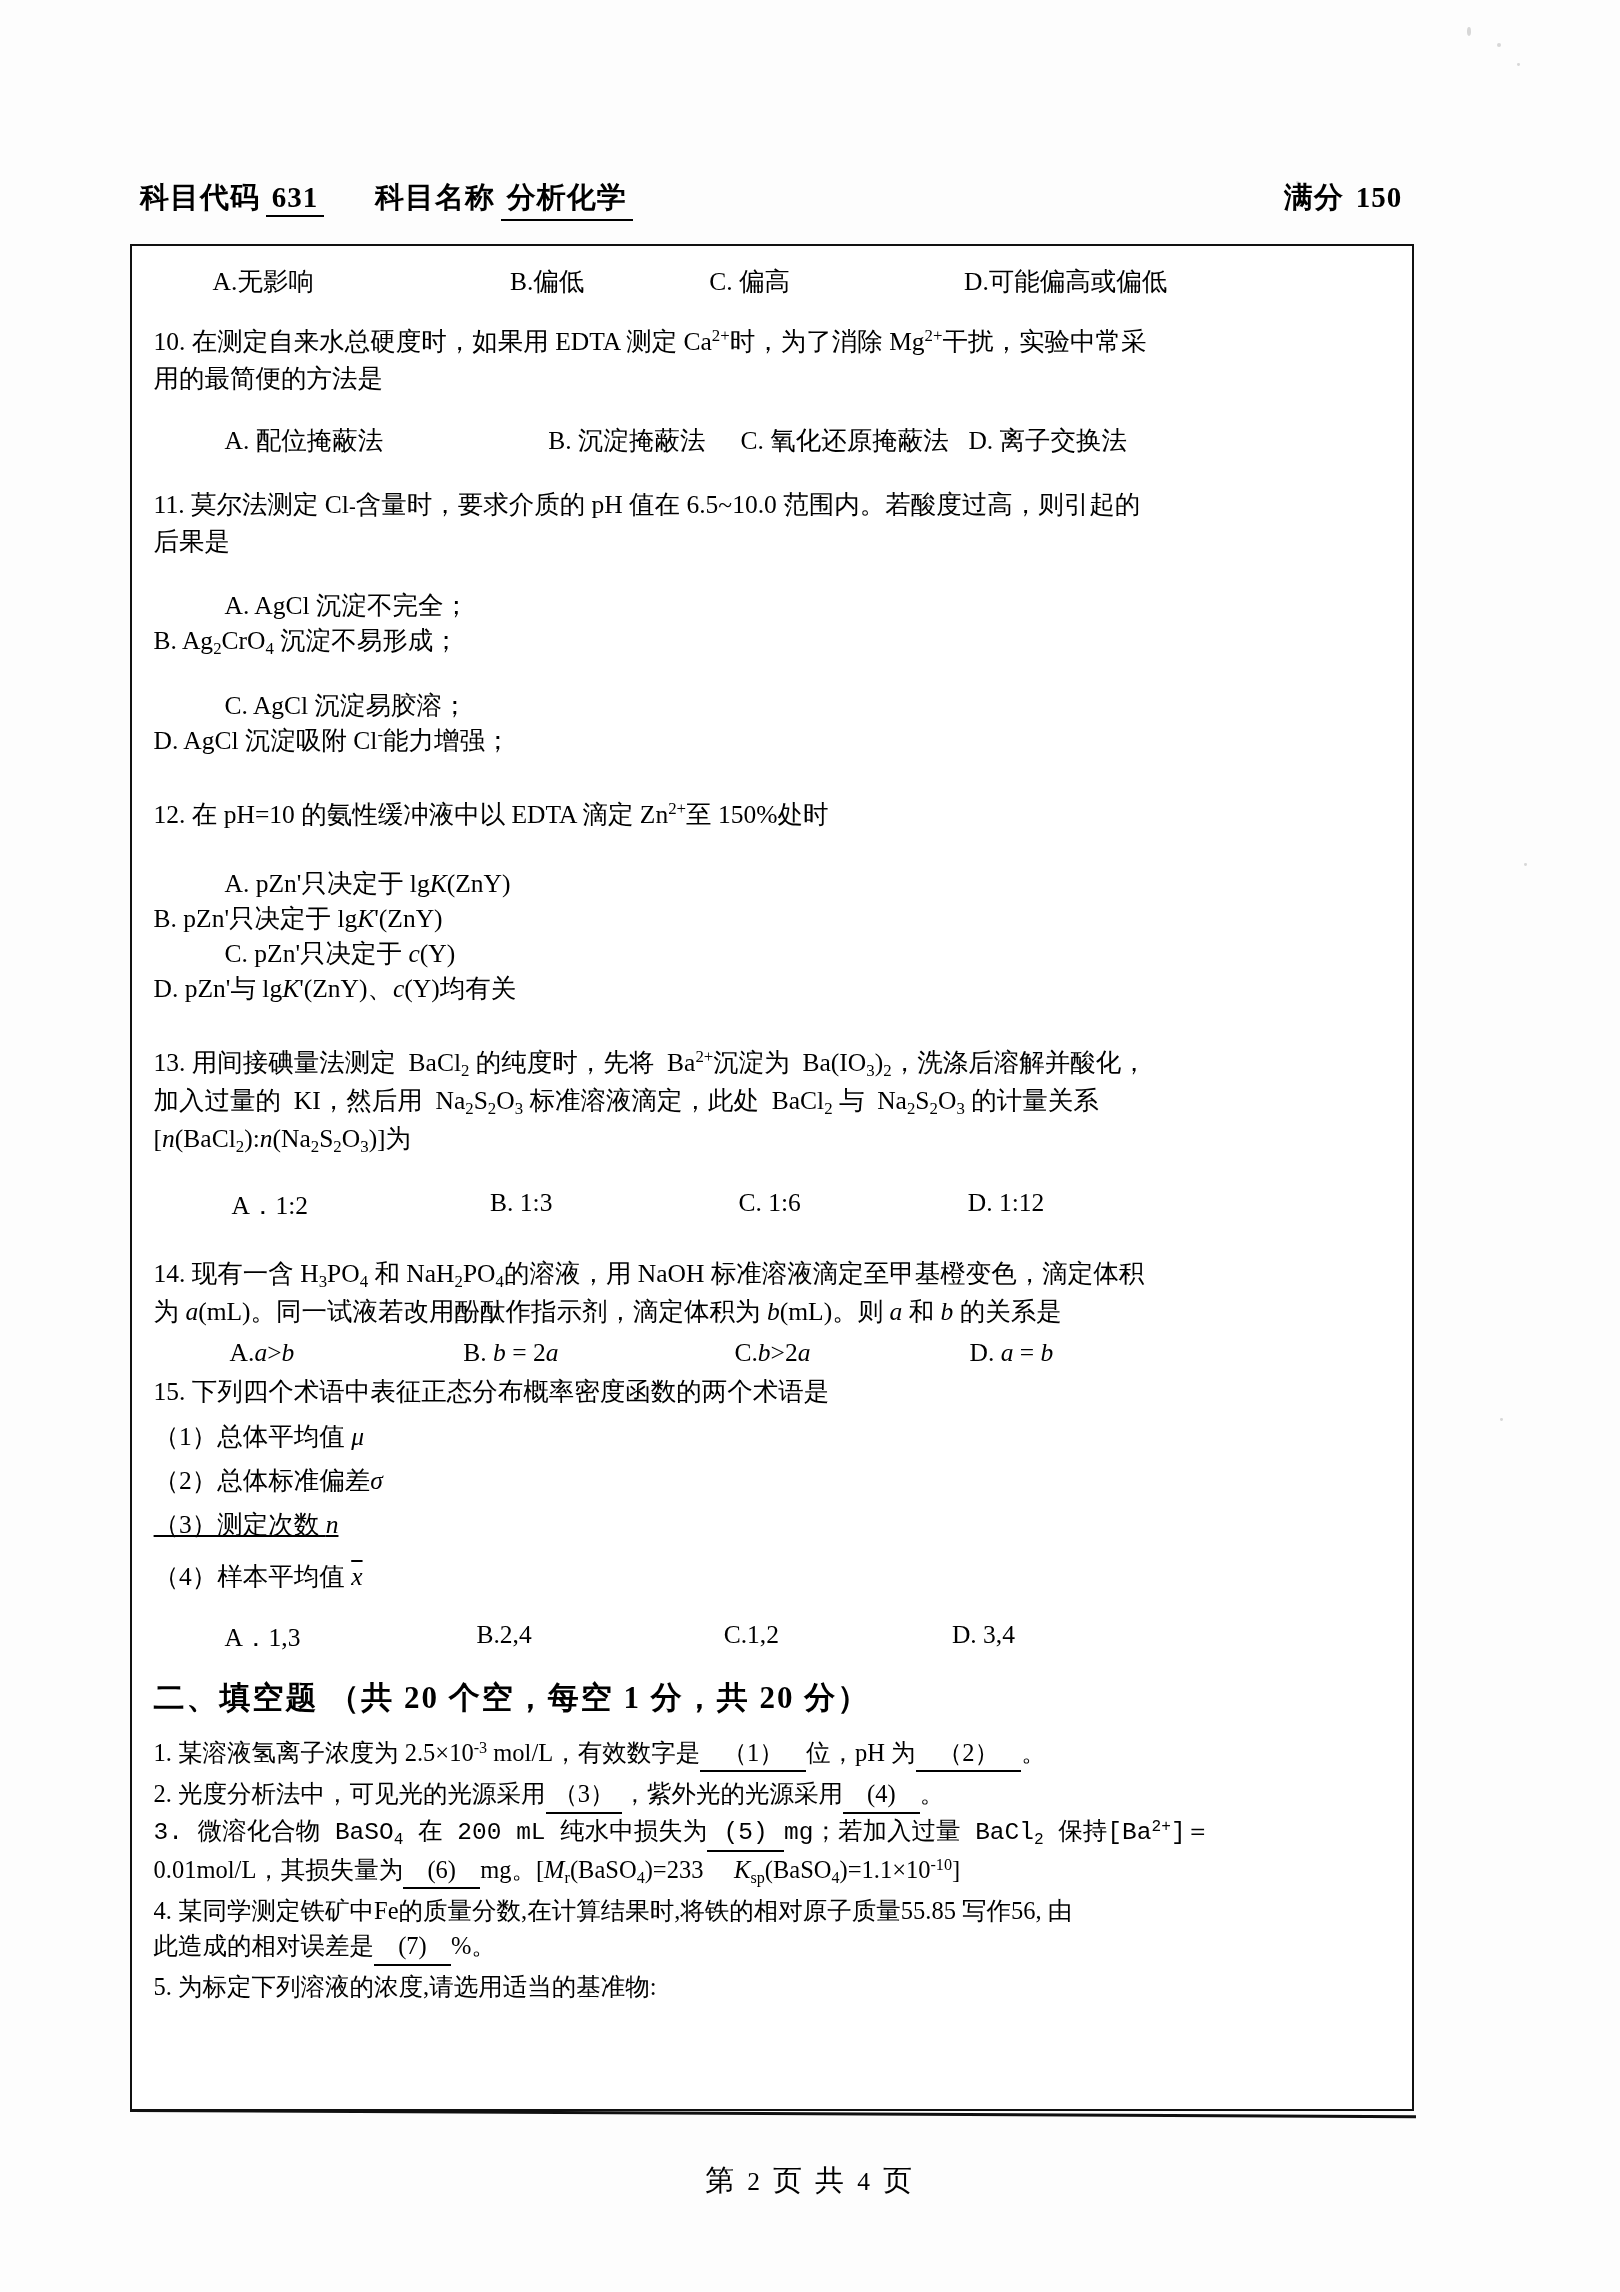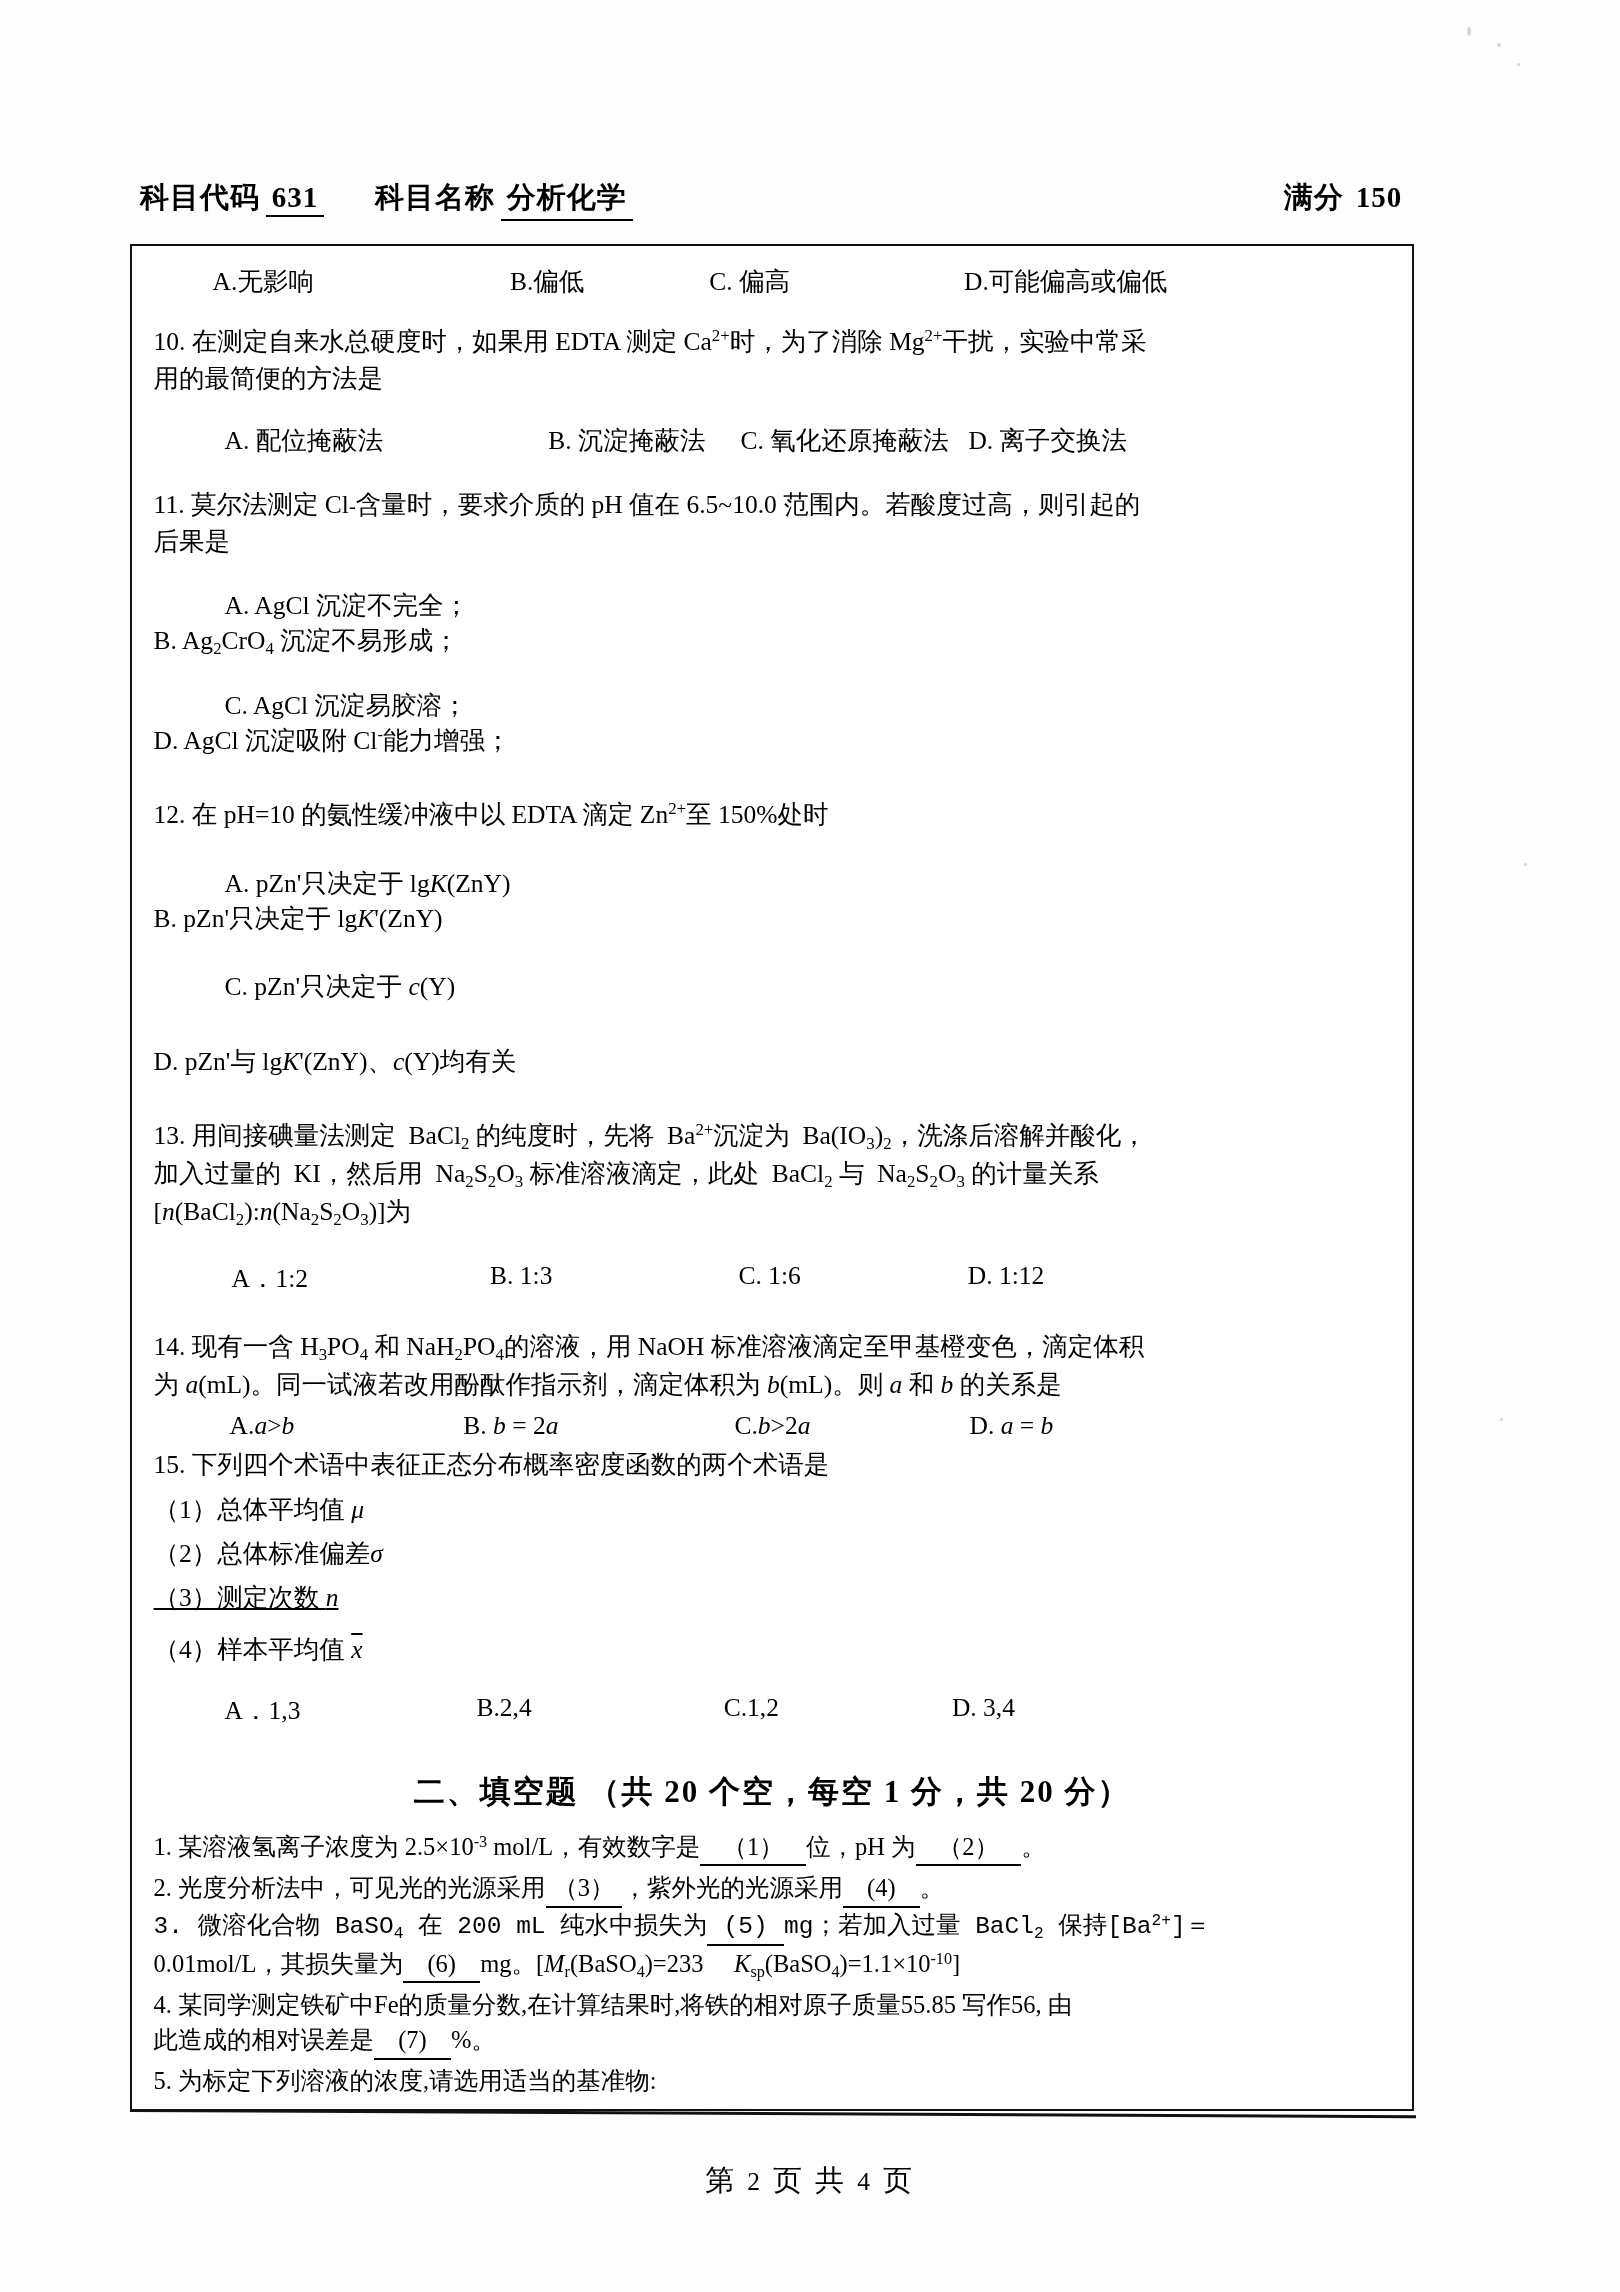--- a/index.html
+++ b/index.html
@@ -132,23 +132,22 @@
     font-size: 25.5px;
     line-height: 1.42;
     white-space: nowrap;
   }
 
   
   .section-head {
     font-size: 31px;
     font-weight: bold;
     letter-spacing: 2px;
-    margin-top: 43px;
+    margin-top: 22px;
     white-space: nowrap;
-    text-align: center;
   }
 
   .fill-line {
     font-size: 24.5px;
     line-height: 1.44;
     text-align: justify;
   }
 
   
   .blank {
@@ -240,21 +239,21 @@
     </div>
 
     <div class="q" style="margin-top:39px;">
       <div class="qtext">
         12. 在 pH=10 的氨性缓冲液中以 EDTA 滴定 Zn<sup>2+</sup>至 150%处时
       </div>
       <div class="row-two" style="margin-top:33px;">
         <span class="opt">A. pZn'只决定于 lg<span class="ital">K</span>(ZnY)</span>
         <span class="opt">B. pZn'只决定于 lg<span class="ital">K</span>'(ZnY)</span>
       </div>
-      <div class="row-two" style="margin-top:33px;gap:40px;">
+      <div class="row-two" style="">
         <span class="opt">C. pZn'只决定于 <span class="ital">c</span>(Y)</span>
         <span class="opt">D. pZn'与 lg<span class="ital">K</span>'(ZnY)、<span class="ital">c</span>(Y)均有关</span>
       </div>
     </div>
 
     <div class="q" style="margin-top:39px;">
       <div class="qtext">
         13. 用间接碘量法测定&nbsp; BaCl<sub>2</sub> 的纯度时，先将&nbsp; Ba<sup>2+</sup>沉淀为&nbsp; Ba(IO<sub>3</sub>)<sub>2</sub>，洗涤后溶解并酸化，
       </div>
       <div class="qtext">

